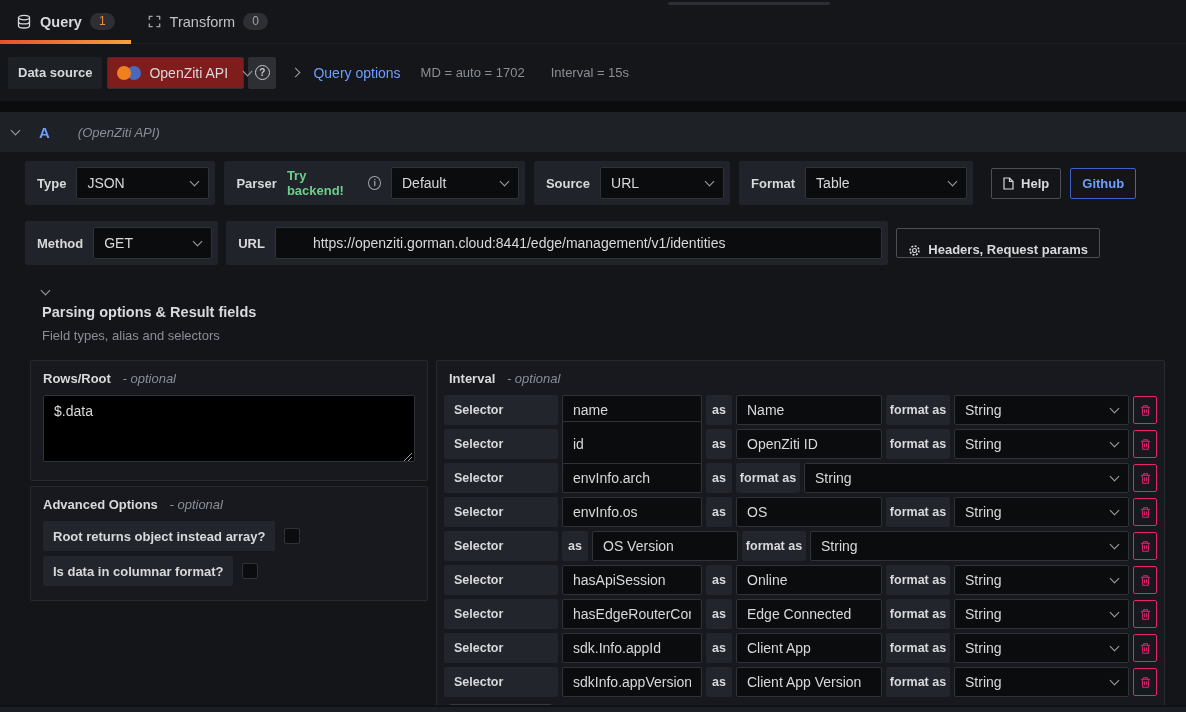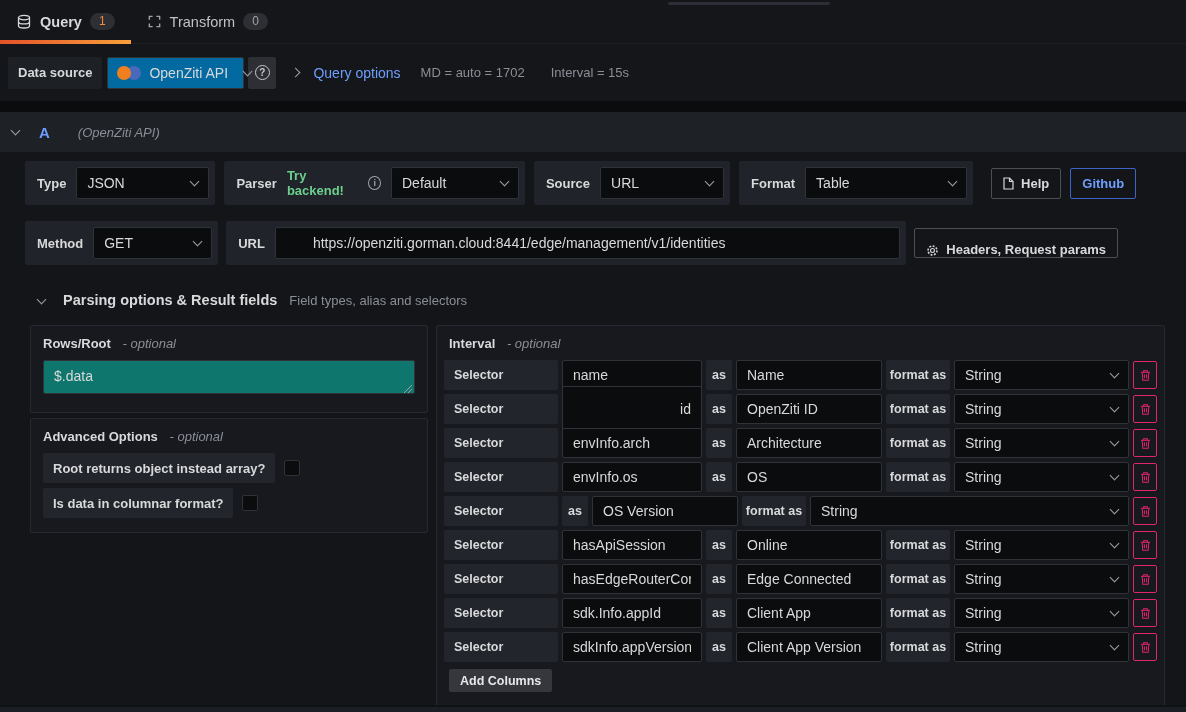--- a/index.html
+++ b/index.html
@@ -20,21 +20,21 @@
   .tab.active::after { content:""; position:absolute; left:0; right:0; bottom:-1px; height:4px;
         background:linear-gradient(90deg,var(--orange),var(--orange2)); }
   .drag-handle { position:absolute; top:2px; left:668px; width:162px; height:3px;
                  background:#2c2e35; border-radius:2px; }
 
   
   .toolbar { height:57px; background:#141619; display:flex; align-items:center; padding:0 12px 0 8px;
              flex:0 0 auto; }
   .chip { background:#1d2025; display:flex; align-items:center; padding:0 10px; height:32px;
           border-radius:2px; font-size:13px; font-weight:600; color:#d8d9da; white-space:nowrap; }
-  .dd { background:#0369a1; border:1px solid #2f3237; border-radius:2px; height:32px;
+  .dd { background:#7f1d1d; border:1px solid #2f3237; border-radius:2px; height:32px;
         display:flex; align-items:center; padding:0 9px; gap:8px; cursor:pointer; }
   .dd .dd-text { font-size:14px; color:#d8d9da; white-space:nowrap; }
   .chev { width:7px; height:7px; border-right:1.5px solid #9fa2a7; border-bottom:1.5px solid #9fa2a7;
           transform:rotate(45deg); margin-top:-3px; flex:0 0 auto; }
   .chev-right { transform:rotate(-45deg); margin:0; }
   .ds-icon { position:relative; width:24px; height:14px; flex:0 0 auto; }
   .ds-icon i { position:absolute; top:0; width:14px; height:14px; border-radius:50%; }
   .ds-icon .c2 { right:0; background:#4a69bd; }
   .ds-icon .c1 { left:0; background:#f0801f; }
   .sq-btn { width:28px; height:32px; margin-left:4px; background:#2d2f34; border-radius:2px;
@@ -51,53 +51,53 @@
   
   .qheader { height:40px; background:#1e2126; display:flex; align-items:center; padding:0 12px;
              cursor:pointer; flex:0 0 auto; }
   .qheader .refid { color:var(--blue); font-size:15px; font-weight:600; margin-left:20px; }
   .qheader .hint { color:#8a8e96; font-size:13px; font-style:italic; margin-left:28px; }
 
   
   .ebody { flex:1 1 auto; background:#131519; overflow:hidden; }
   .cards-row { display:flex; gap:9px; align-items:center; }
   .row1 { margin:9px 93px 0 25px; }
-  .row2 { margin:16px 68px 0 25px;gap:8px; }
+  .row2 { margin:16px 86px 0 25px;gap:8px; }
   .card { background:#202329; border-radius:2px; display:flex; align-items:center; gap:10px;
           padding:6px 6px 6px 12px; height:44px; }
   .card .lbl { font-size:13px; font-weight:600; color:#d8d9da; white-space:nowrap; }
   .green { color:var(--green); font-size:13px; font-weight:600; }
   .icircle { width:14px; height:14px; border:1.4px solid #9fa2a7; border-radius:50%; color:#9fa2a7;
              font-size:9px; font-weight:700; display:flex; align-items:center; justify-content:center;
              font-style:normal; cursor:pointer; }
   .sel { background:#0b0c0e; border:1px solid #2f3237; border-radius:2px; height:32px;
          display:flex; align-items:center; justify-content:space-between; padding:0 10px; cursor:pointer; }
   .sel .sel-text { font-size:14px; color:#d8d9da; }
   .tinput { background:#0b0c0e; border:1px solid #2f3237; border-radius:2px; height:32px;
             color:#d8d9da; font-size:14px; padding:0 10px; font-family:inherit; }
   .btn { display:flex; align-items:center; gap:7px; border:1px solid #4c4f55; border-radius:2px;
          background:transparent; color:#d8d9da; font-size:13px; font-weight:600; height:31px;
          padding:0 11px; cursor:pointer; font-family:inherit; }
   .btn.blue { border-color:#3d64c6; color:var(--blue); }
   .spacer { flex:1 1 auto; }
 
   
-  .parsing-header { margin:27px 0 0 38px; display:flex; align-items:baseline; gap:8px; cursor:pointer; }
+  .parsing-header { margin:27px 0 0 38px; display:flex; align-items:baseline; gap:8px; cursor:pointer;flex-direction:column; }
   .parsing-header .chev { margin-right:10px; position:relative; top:-2px; }
   .parsing-header .ph-title { font-size:14.5px; font-weight:700; color:#d8d9da; }
   .parsing-header .ph-sub { font-size:13px; color:#8a8e96; margin-left:4px; }
 
   
   .panels { display:flex; align-items:flex-start; margin:17px 21px 0 30px; gap:8px; }
   .leftcol { width:398px; display:flex; flex-direction:column; gap:5px; flex:0 0 auto; }
   .panel { background:#17191f; border:1px solid #26292f; border-radius:2px; padding:10px 12px 14px 12px; }
   .panel-title { font-size:13px; margin-bottom:9px; }
   .panel-title b { font-weight:700; color:#d8d9da; }
   .panel-title .opt { color:#8a8e96; font-style:italic; font-weight:400;margin-left:8px; }
-  textarea.rows-root { width:100%; height:34px; background:#0f766e; border:1px solid #2f3237;
+  textarea.rows-root { width:100%; height:67px; background:#000000; border:1px solid #2f3237;
             border-radius:2px; color:#d8d9da; font-size:14px; padding:7px 10px; resize:none;
             font-family:inherit; position:relative; }
   .ta-wrap { position:relative; }
   .ta-handle { position:absolute; right:3px; bottom:5px; width:10px; height:10px;
         background:repeating-linear-gradient(135deg,transparent 0 2px,#9fa2a7 2px 3px);
         clip-path:polygon(100% 0,100% 100%,0 100%); cursor:nwse-resize; }
   .adv-row { display:flex; align-items:center; margin-top:5px; }
   .adv-chip { background:#22252b; height:30px; display:flex; align-items:center; padding:0 10px;
               border-radius:2px; font-size:13px; font-weight:600; color:#d8d9da; }
   .checkbox { width:16px; height:16px; background:#0b0c0e; border:1px solid #2f3237; border-radius:2px;
@@ -318,21 +318,21 @@
           <path d="M2.4 3 l.6 8.7 h6 l.6 -8.7"></path>
           <path d="M4.8 5 v4.6"></path>
                     <path d="M7.2 5 v4.6"></path>
         </svg>
       </span>
     </button>
   </div>
 
   <div class="col-row">
     <span class="mini-chip w-selector">Selector</span>
-    <input class="tinput col-input1" style="height: 47px; text-align: right;" value="id">
+    <input class="tinput col-input1" style="height: 47px;" value="id">
     <span class="mini-chip w-as">as</span>
     <input class="tinput col-input2" style="height: 30px;" value="OpenZiti ID">
     <span class="mini-chip w-formatas">format as</span>
     <div class="sel col-sel">
       <span class="sel-text">String</span>
       <span class="chev"></span>
     </div>
     <button class="trash-btn">
       <span>
         <svg width="11" height="13" viewBox="0 0 12 13" fill="none" stroke="#e0246e" stroke-width="1.1">
@@ -343,21 +343,20 @@
                     <path d="M7.2 5 v4.6"></path>
         </svg>
       </span>
     </button>
   </div>
 
   <div class="col-row">
     <span class="mini-chip w-selector">Selector</span>
     <input class="tinput col-input1" style="height: 30px;" value="envInfo.arch">
     <span class="mini-chip w-as">as</span>
-    <input class="tinput col-input2" style="height: 30px;" value="Architecture">
     <span class="mini-chip w-formatas">format as</span>
     <div class="sel col-sel">
       <span class="sel-text">String</span>
       <span class="chev"></span>
     </div>
     <button class="trash-btn">
       <span>
         <svg width="11" height="13" viewBox="0 0 12 13" fill="none" stroke="#e0246e" stroke-width="1.1">
           <path d="M1 3 h10"></path>
                     <path d="M4 3 V1.3 h4 V3"></path>

